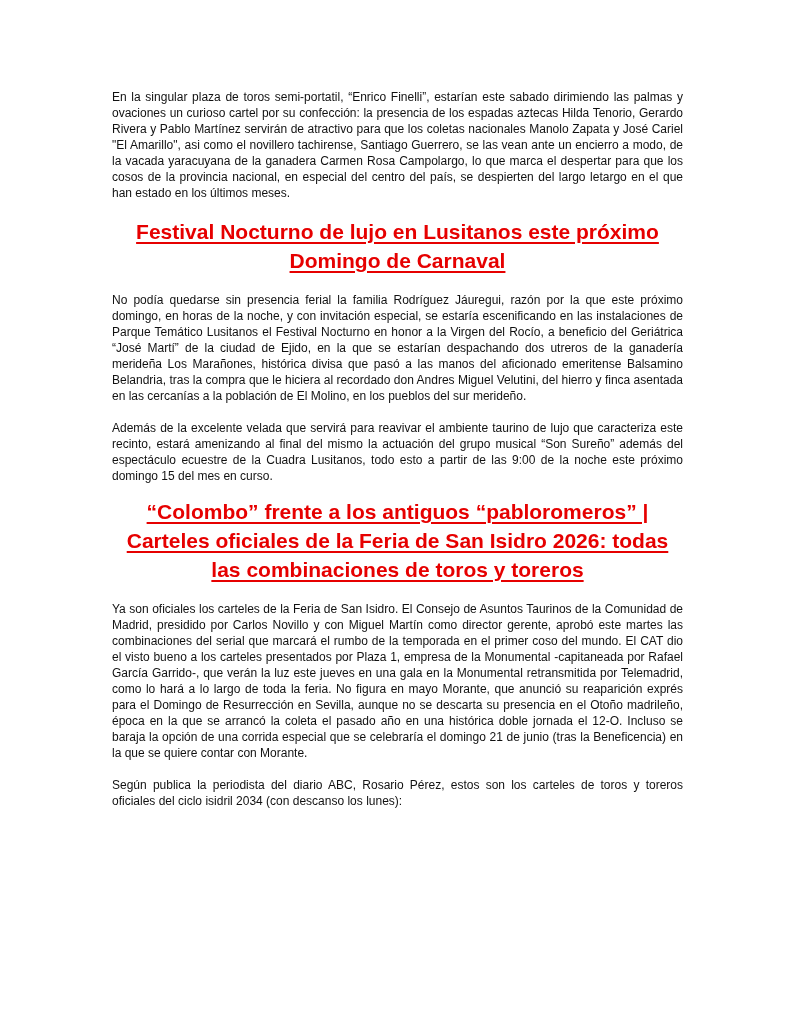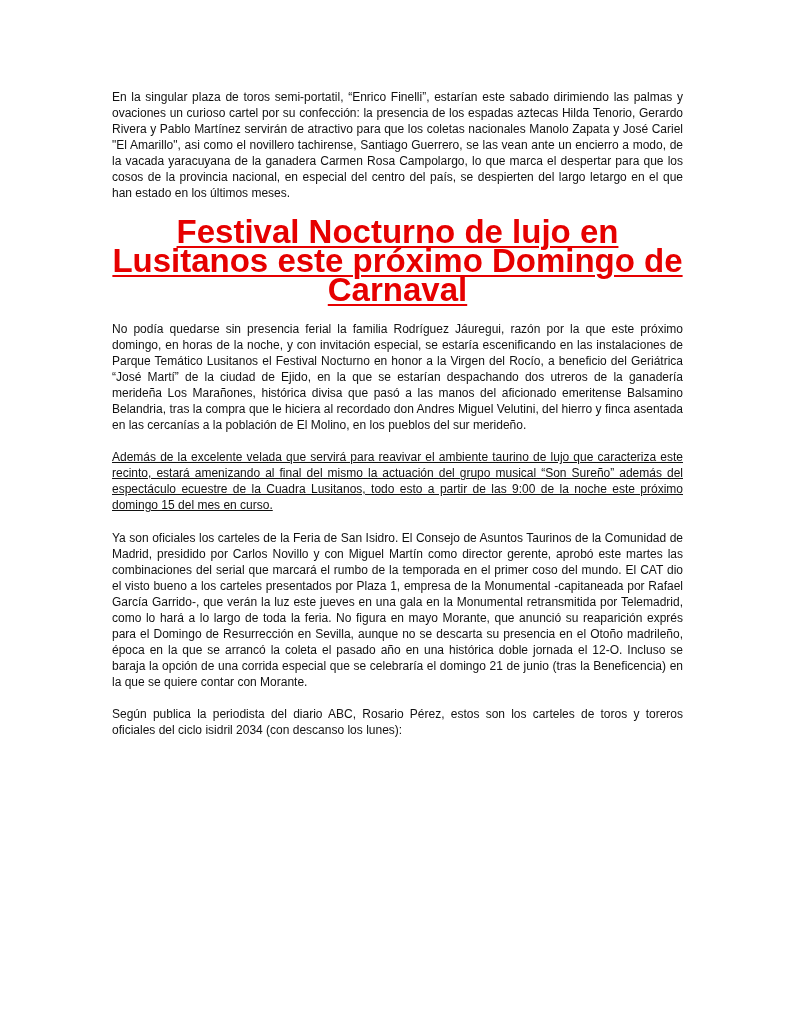--- a/index.html
+++ b/index.html
@@ -7,32 +7,33 @@
     .page {
       position: absolute; left: 112px; top: 89px; width: 571px;
       font-family: "Liberation Sans", sans-serif; color: #111111;
     }
     .para {
       font-size: 12px; line-height: 16px; text-align: justify;
       margin: 0; text-align-last: left;
     }
     .heading {
       font-family: "Liberation Sans", sans-serif;
-      font-weight: bold; color: #e60000; font-size: 33px; line-height: 29px;
+      font-weight: bold; color: #e60000; font-size: 21px; line-height: 29px;
       text-align: center; text-decoration: underline; text-decoration-thickness: 2px;
       text-underline-offset: 3px; margin: 0;
     }
   </style>
 </head>
 <body>
 
 <div class="page">
   <p class="para">En la singular plaza de toros semi-portatil, “Enrico Finelli”, estarían este sabado dirimiendo las palmas y ovaciones un curioso cartel por su confección: la presencia de los espadas aztecas Hilda Tenorio, Gerardo Rivera y Pablo Martínez servirán de atractivo para que los coletas nacionales Manolo Zapata y José Cariel "El Amarillo", asi como el novillero tachirense, Santiago Guerrero, se las vean ante un encierro a modo, de la vacada yaracuyana de la ganadera Carmen Rosa Campolargo, lo que marca el despertar para que los cosos de la provincia nacional, en especial del centro del país, se despierten del largo letargo en el que han estado en los últimos meses.</p>
 
   <h2 class="heading" style="margin-top:16px;">Festival Nocturno de lujo en Lusitanos este próximo Domingo de Carnaval</h2>
 
   <p class="para" style="margin-top:17px;">No podía quedarse sin presencia ferial la familia Rodríguez Jáuregui, razón por la que este próximo domingo, en horas de la noche, y con invitación especial, se estaría escenificando en las instalaciones de Parque Temático Lusitanos el Festival Nocturno en honor a la Virgen del Rocío, a beneficio del Geriátrica “José Martí” de la ciudad de Ejido, en la que se estarían despachando dos utreros de la ganadería merideña Los Marañones, histórica divisa que pasó a las manos del aficionado emeritense Balsamino Belandria, tras la compra que le hiciera al recordado don Andres Miguel Velutini, del hierro y finca asentada en las cercanías a la población de El Molino, en los pueblos del sur merideño.</p>
-  <p class="para" style="margin-top:16px;text-decoration:underline;">Además de la excelente velada que servirá para reavivar el ambiente taurino de lujo que caracteriza este recinto, estará amenizando al final del mismo la actuación del grupo musical “Son Sureño” además del espectáculo ecuestre de la Cuadra Lusitanos, todo esto a partir de las 9:00 de la noche este próximo domingo 15 del mes en curso.</p>
+  <p class="para" style="margin-top:16px;">Además de la excelente velada que servirá para reavivar el ambiente taurino de lujo que caracteriza este recinto, estará amenizando al final del mismo la actuación del grupo musical “Son Sureño” además del espectáculo ecuestre de la Cuadra Lusitanos, todo esto a partir de las 9:00 de la noche este próximo domingo 15 del mes en curso.</p>
 
+  <h2 class="heading" style="margin-top:13px; padding: 0 6px;">“Colombo” frente a los antiguos “pabloromeros” | Carteles oficiales de la Feria de San Isidro 2026: todas las combinaciones de toros y toreros</h2>
 
   <p class="para" style="margin-top:17px;">Ya son oficiales los carteles de la Feria de San Isidro. El Consejo de Asuntos Taurinos de la Comunidad de Madrid, presidido por Carlos Novillo y con Miguel Martín como director gerente, aprobó este martes las combinaciones del serial que marcará el rumbo de la temporada en el primer coso del mundo. El CAT dio el visto bueno a los carteles presentados por Plaza 1, empresa de la Monumental -capitaneada por Rafael García Garrido-, que verán la luz este jueves en una gala en la Monumental retransmitida por Telemadrid, como lo hará a lo largo de toda la feria. No figura en mayo Morante, que anunció su reaparición exprés para el Domingo de Resurrección en Sevilla, aunque no se descarta su presencia en el Otoño madrileño, época en la que se arrancó la coleta el pasado año en una histórica doble jornada el 12-O. Incluso se baraja la opción de una corrida especial que se celebraría el domingo 21 de junio (tras la Beneficencia) en la que se quiere contar con Morante.</p>
   <p class="para" style="margin-top:16px;">Según publica la periodista del diario ABC, Rosario Pérez, estos son los carteles de toros y toreros oficiales del ciclo isidril 2034 (con descanso los lunes):</p>
 </div>
 
 </body></html>

